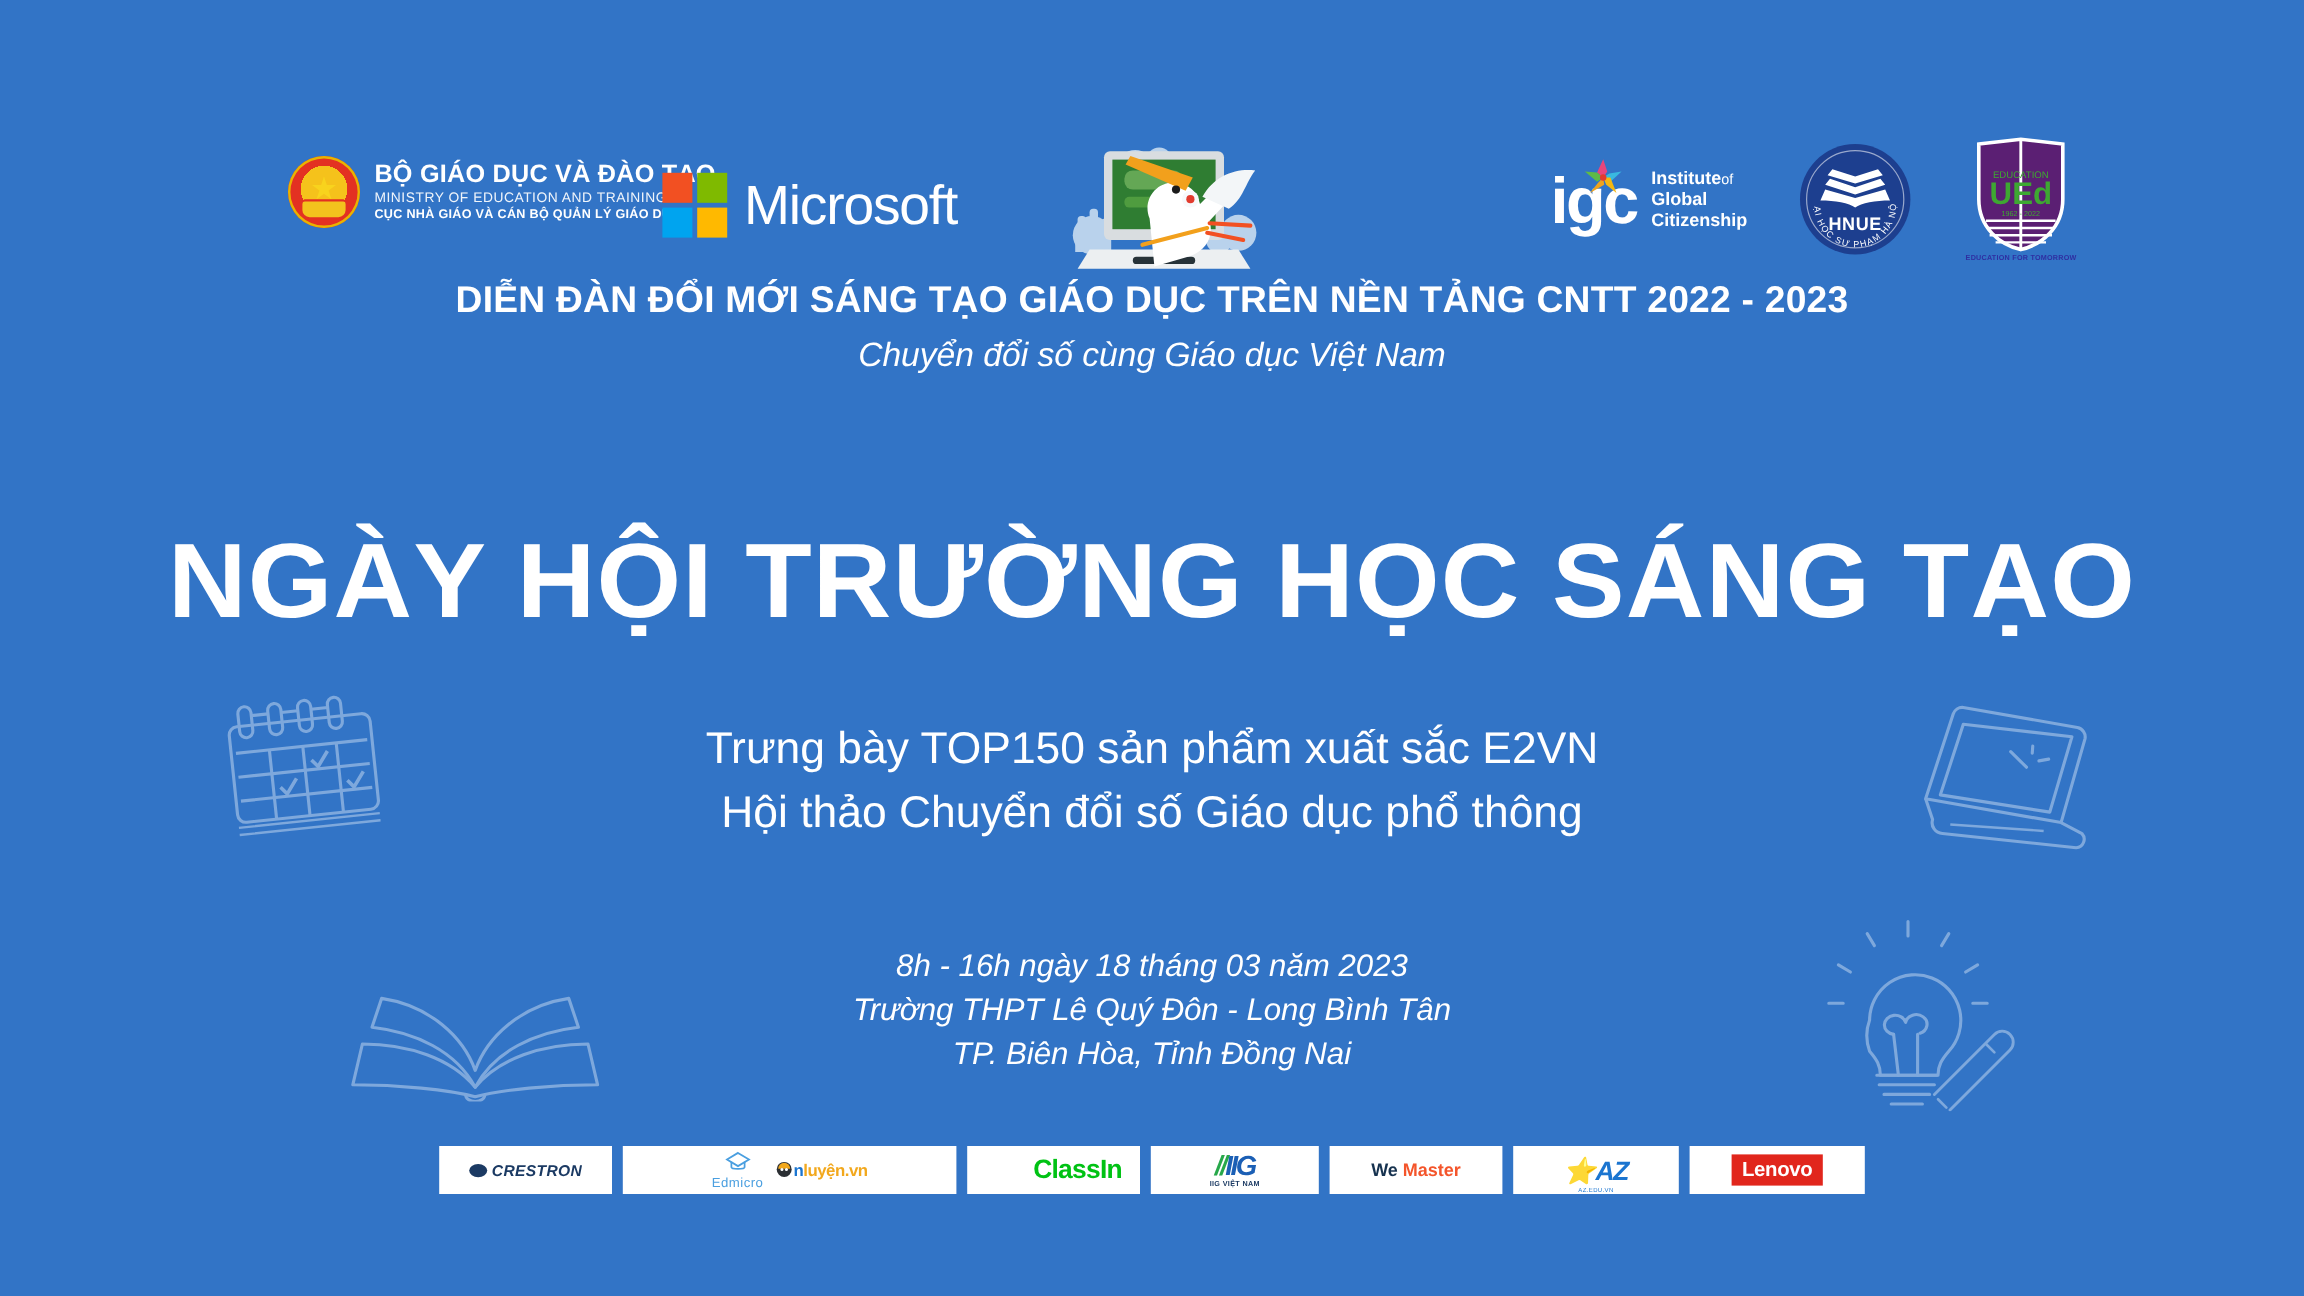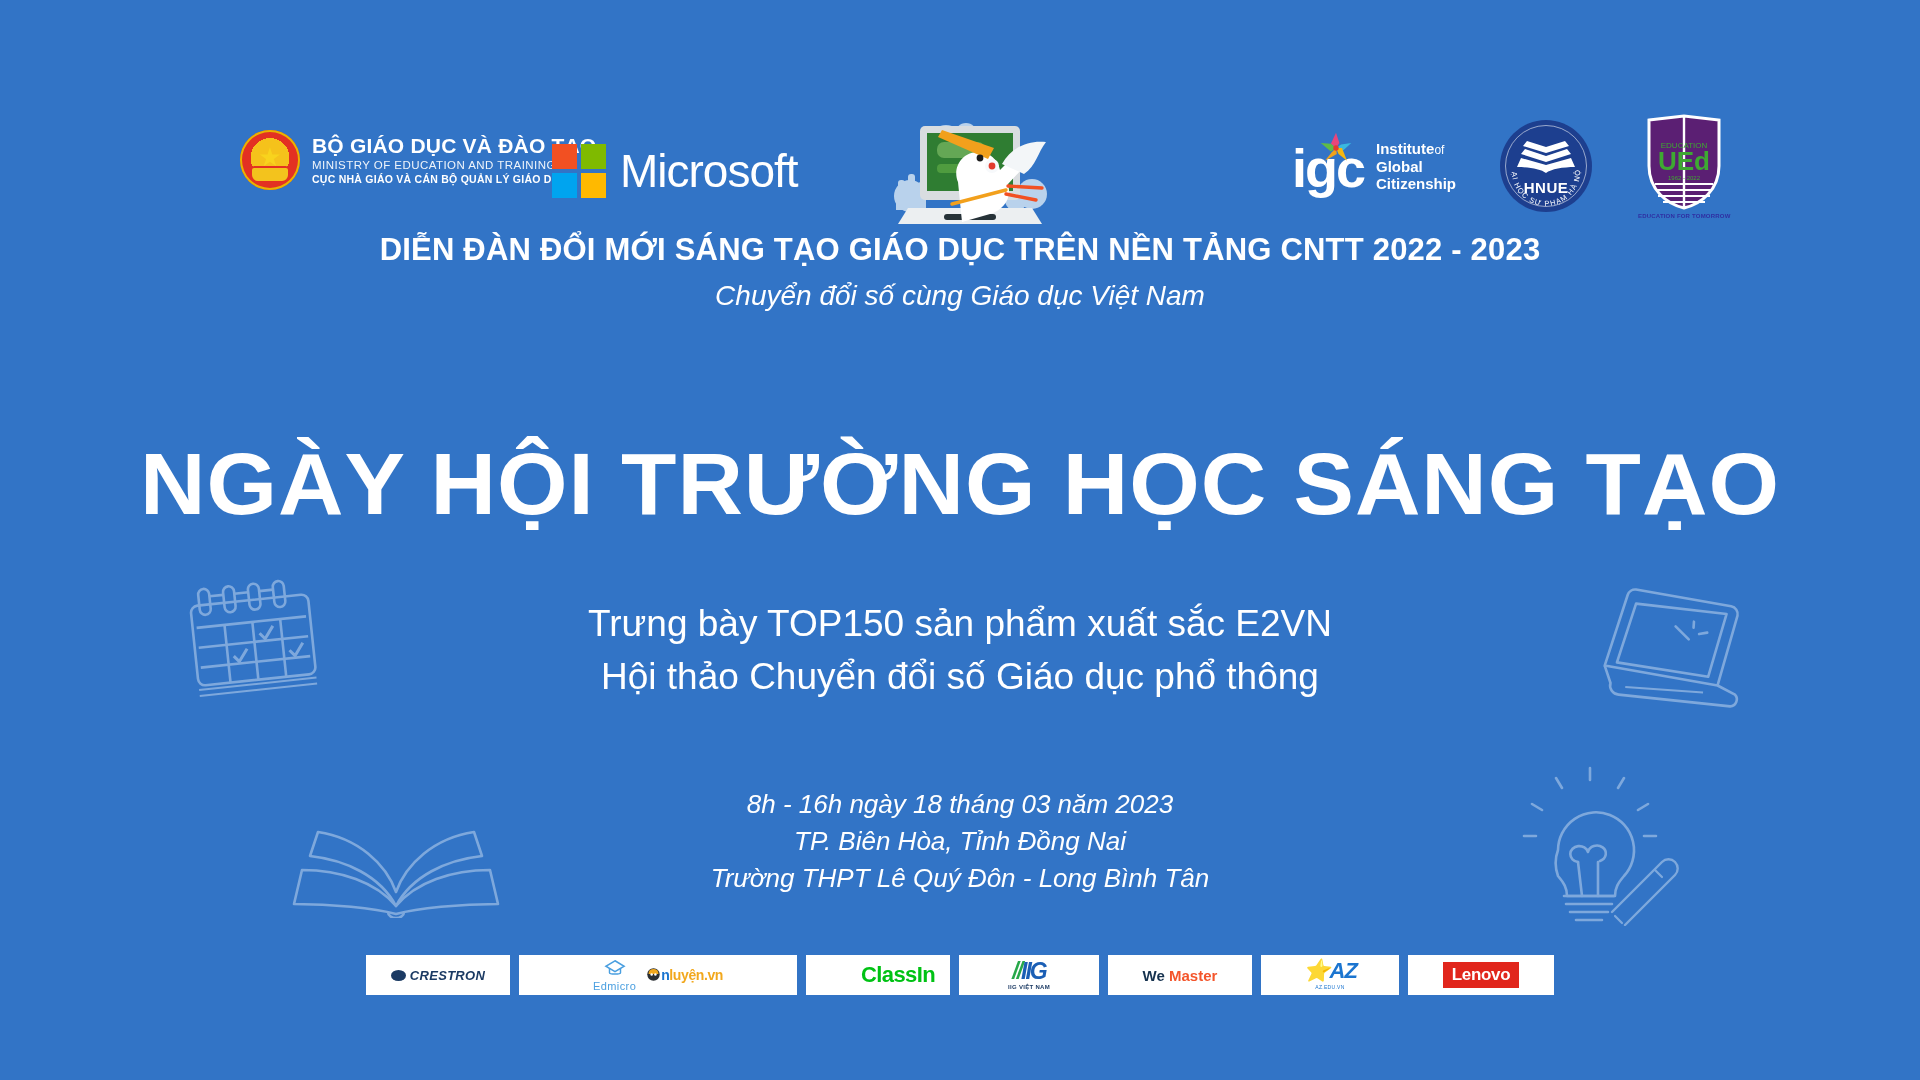--- a/index.html
+++ b/index.html
@@ -153,21 +153,21 @@
   .sp {
     background: #fff; height: 40px;
     display: flex; align-items: center; justify-content: center;
     padding: 0 14px; flex: none;
   }
   .sp-crestron { width: 116px; }
   .sp-edmicro  { width: 250px; gap: 10px; }
   .sp-classin  { width: 116px; }
   .sp-iig      { width: 112px; }
   .sp-wemaster { width: 116px; }
-  .sp-az       { width: 110px; }
+  .sp-az       { width: 110px; align-items: flex-end; }
   .sp-lenovo   { width: 118px; }
 
   .crestron-word { font-size: 13px; font-weight: 700; font-style: italic; color: #1b3a63; letter-spacing: .3px; }
   .crestron-mark { width: 15px; height: 11px; border-radius: 50%; background: #1b3a63; margin-right: 4px; flex: none; }
 
   .edmicro-box { display: flex; flex-direction: column; align-items: center; }
   .edmicro-word { font-size: 11px; color: #4a9fe0; letter-spacing: .4px; }
   .onluyen { font-size: 14px; font-weight: 700; letter-spacing: -.4px; }
   .onluyen .b { color: #1b75d0; }
   .onluyen .y { color: #f2a81d; }
@@ -359,22 +359,22 @@
 
   <div class="hero">NGÀY HỘI TRƯỜNG HỌC SÁNG TẠO</div>
 
   <div class="lead">
     <div>Trưng bày TOP150 sản phẩm xuất sắc E2VN</div>
     <div>Hội thảo Chuyển đổi số Giáo dục phổ thông</div>
   </div>
 
   <div class="details">
     <div>8h - 16h ngày 18 tháng 03 năm 2023</div>
+    <div>Trường THPT Lê Quý Đôn - Long Bình Tân</div>
     <div>TP. Biên Hòa, Tỉnh Đồng Nai</div>
-    <div>Trường THPT Lê Quý Đôn - Long Bình Tân</div>
   </div>
 
   <div class="sponsors">
 
     <div class="sp sp-crestron">
       <span class="crestron-mark"></span>
       <span class="crestron-word">CRESTRON</span>
     </div>
 
     <div class="sp sp-edmicro">

